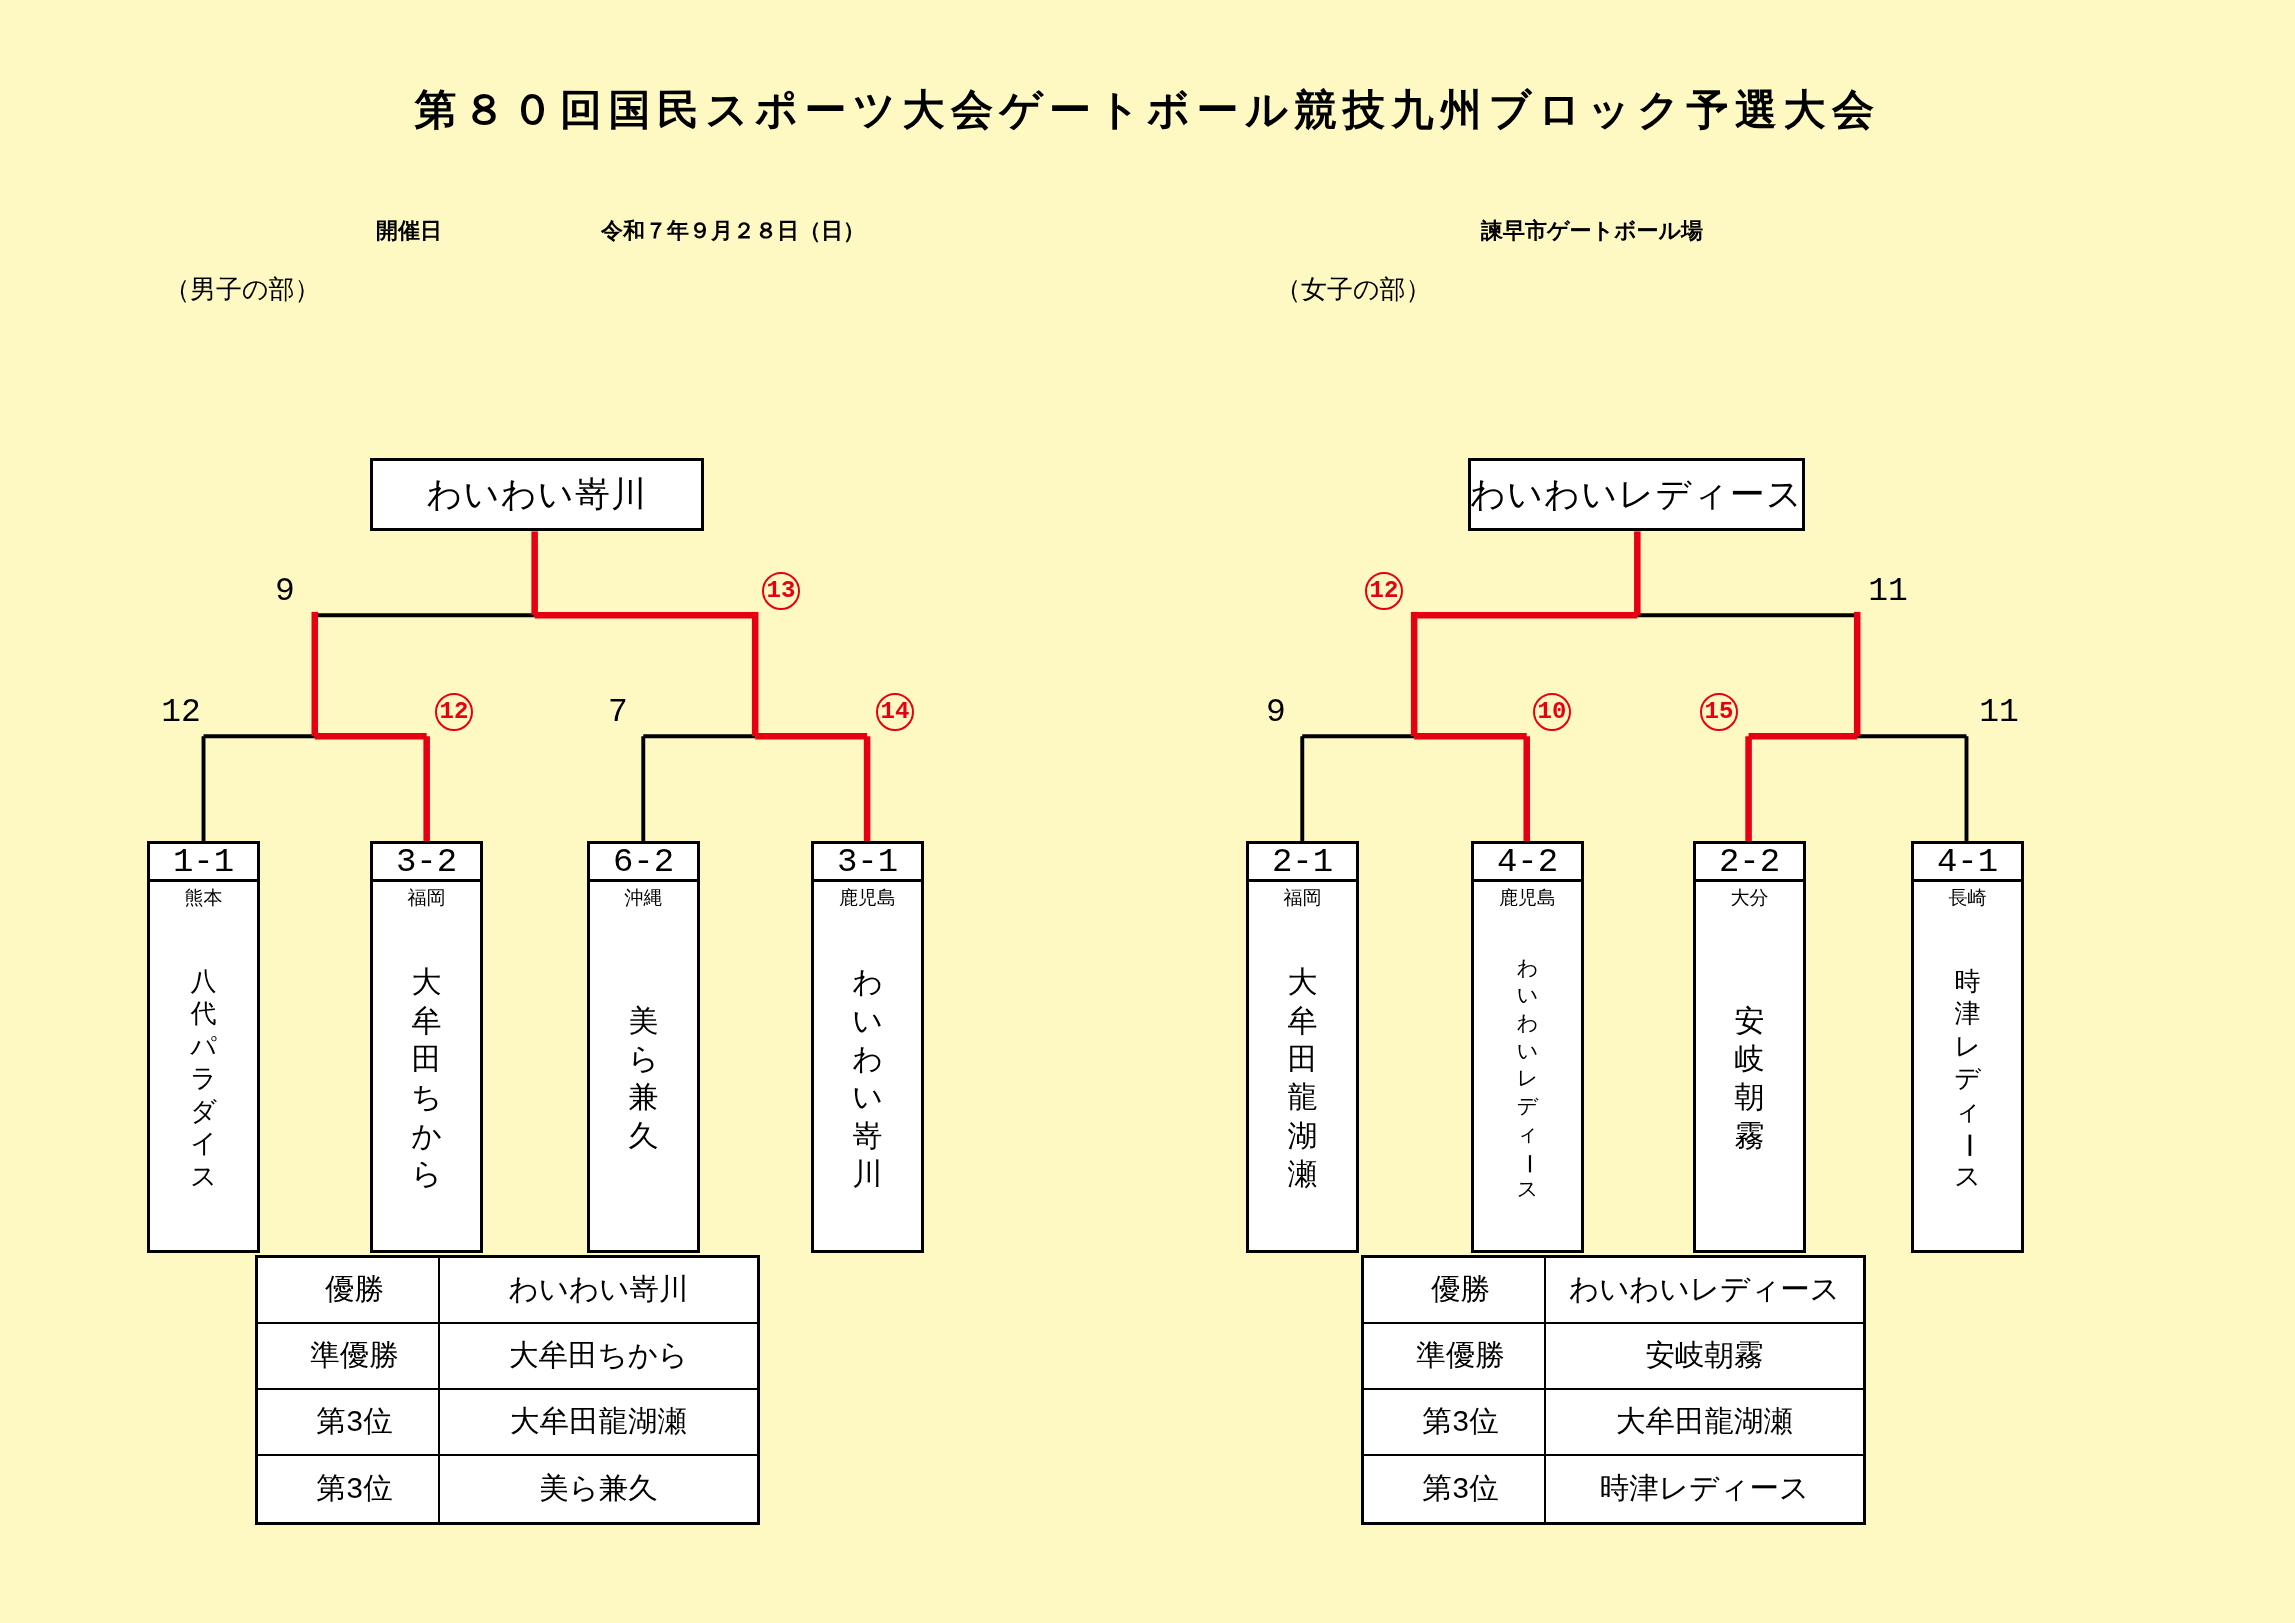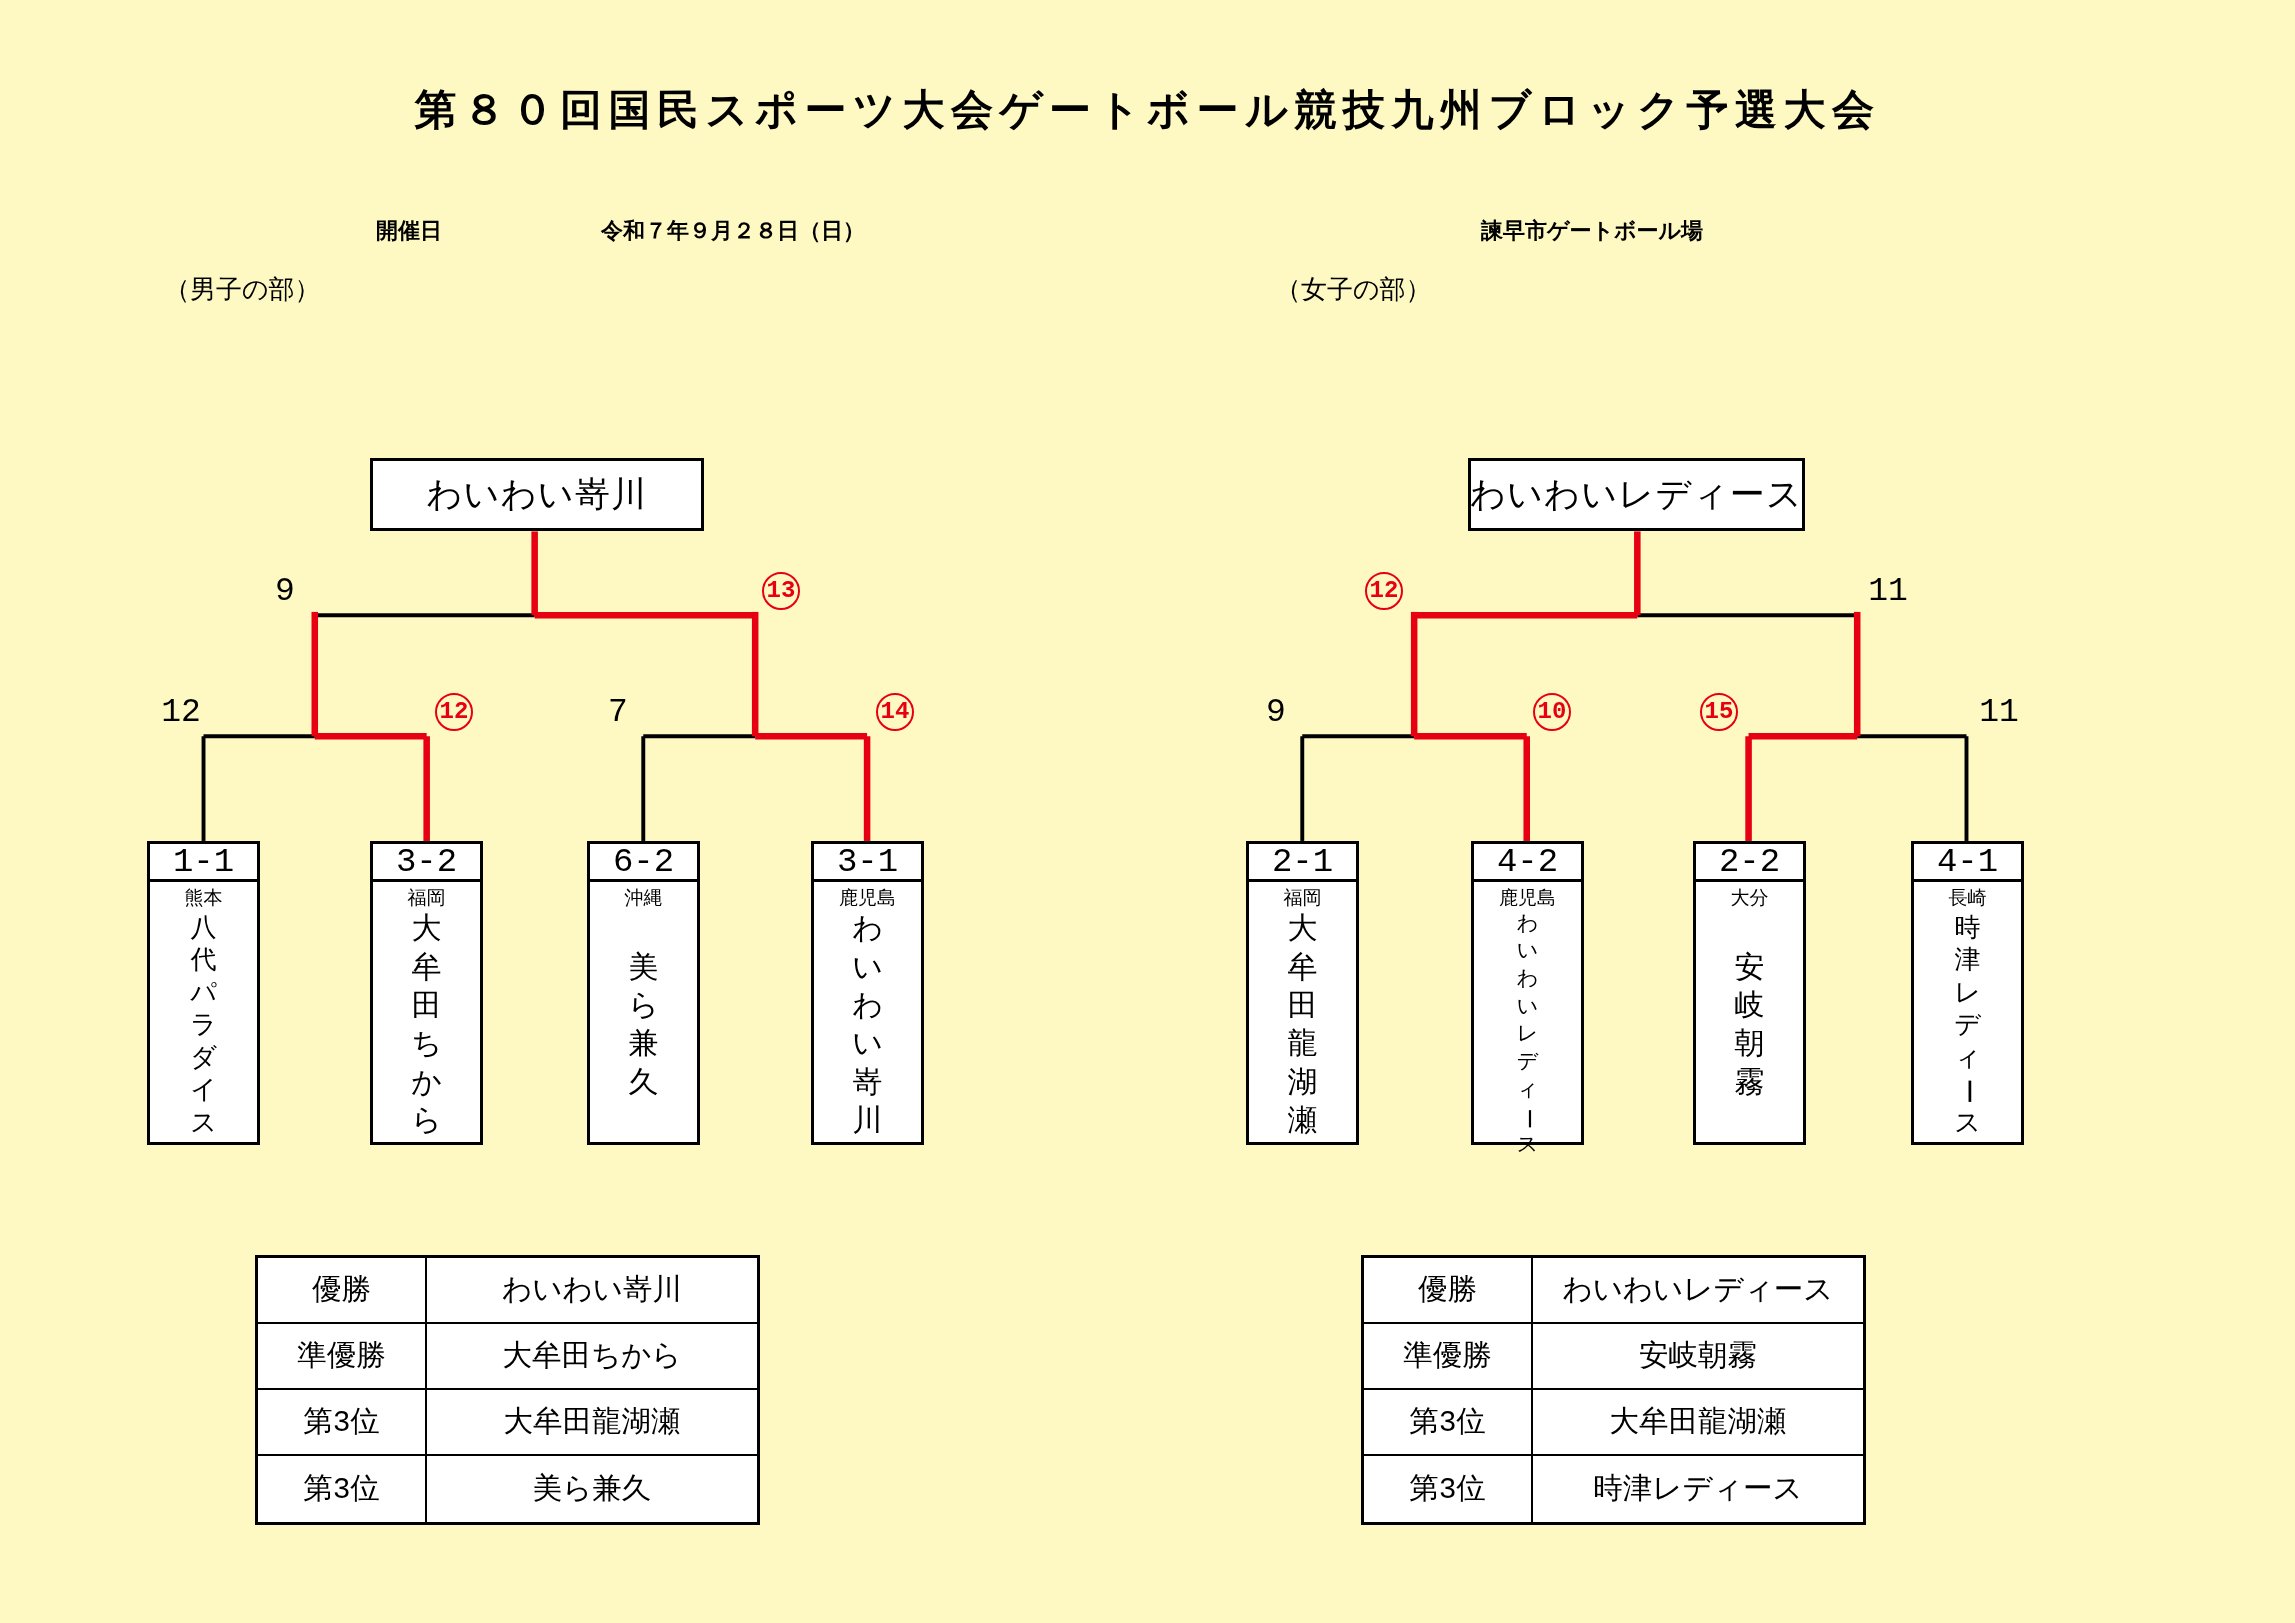--- a/index.html
+++ b/index.html
@@ -41,42 +41,42 @@
     font-size:33px; white-space:nowrap;
   }
   .circ-label{
     position:absolute; transform:translate(-50%,-50%);
     width:38px; height:38px; border:2.6px solid var(--accent); border-radius:50%;
     color:var(--accent); display:flex; align-items:center; justify-content:center;
     font-size:24px; font-weight:bold; line-height:1;
   }
 
   .team-box{
-    position:absolute; top:841px; width:113px; height:304px;
+    position:absolute; top:841px; width:113px; height:412px;
     border:3.3px solid #000; background:#fff;
     display:flex; flex-direction:column; align-items:center;
   }
   .tb-num{
     width:100%; height:38px; border-bottom:3.3px solid #000; flex:0 0 38px;
     display:flex; align-items:center; justify-content:center; font-size:34px;
   }
   .tb-pref{ font-size:19px; margin-top:2.6px; white-space:nowrap; flex:0 0 auto; }
   .vname{
     flex:1 1 auto; display:flex; flex-direction:column;
     align-items:center; justify-content:center; font-size:30px; line-height:1.28;
   }
   .vname.mid{ font-size:26px; line-height:1.25; }
   .vname.small{ font-size:21px; line-height:1.32; }
   .vname span{ display:block; }
   .vname span.rot{ transform:rotate(90deg); }
 
   .results{
     position:absolute; top:1255px; width:505px; border:3.3px solid #000; background:#fff;
   }
-  .res-row{ display:grid; grid-template-columns:169px 1fr; height:66px; border-bottom:2.6px solid #000; }
+  .res-row{ display:grid; grid-template-columns:169px 1fr; height:66px; border-bottom:2.6px solid #000;padding-left:13px; }
   .res-row:last-child{ border-bottom:none; }
   .res-rank{
     border-right:2.6px solid #000; display:flex; align-items:center; justify-content:center;
     font-size:29.5px; white-space:nowrap;
   }
   .res-team{ display:flex; align-items:center; justify-content:center; font-size:29.5px; white-space:nowrap; }
   .results.men{ left:255px; }
   .results.women{ left:1361px; }
 </style>
 </head>

